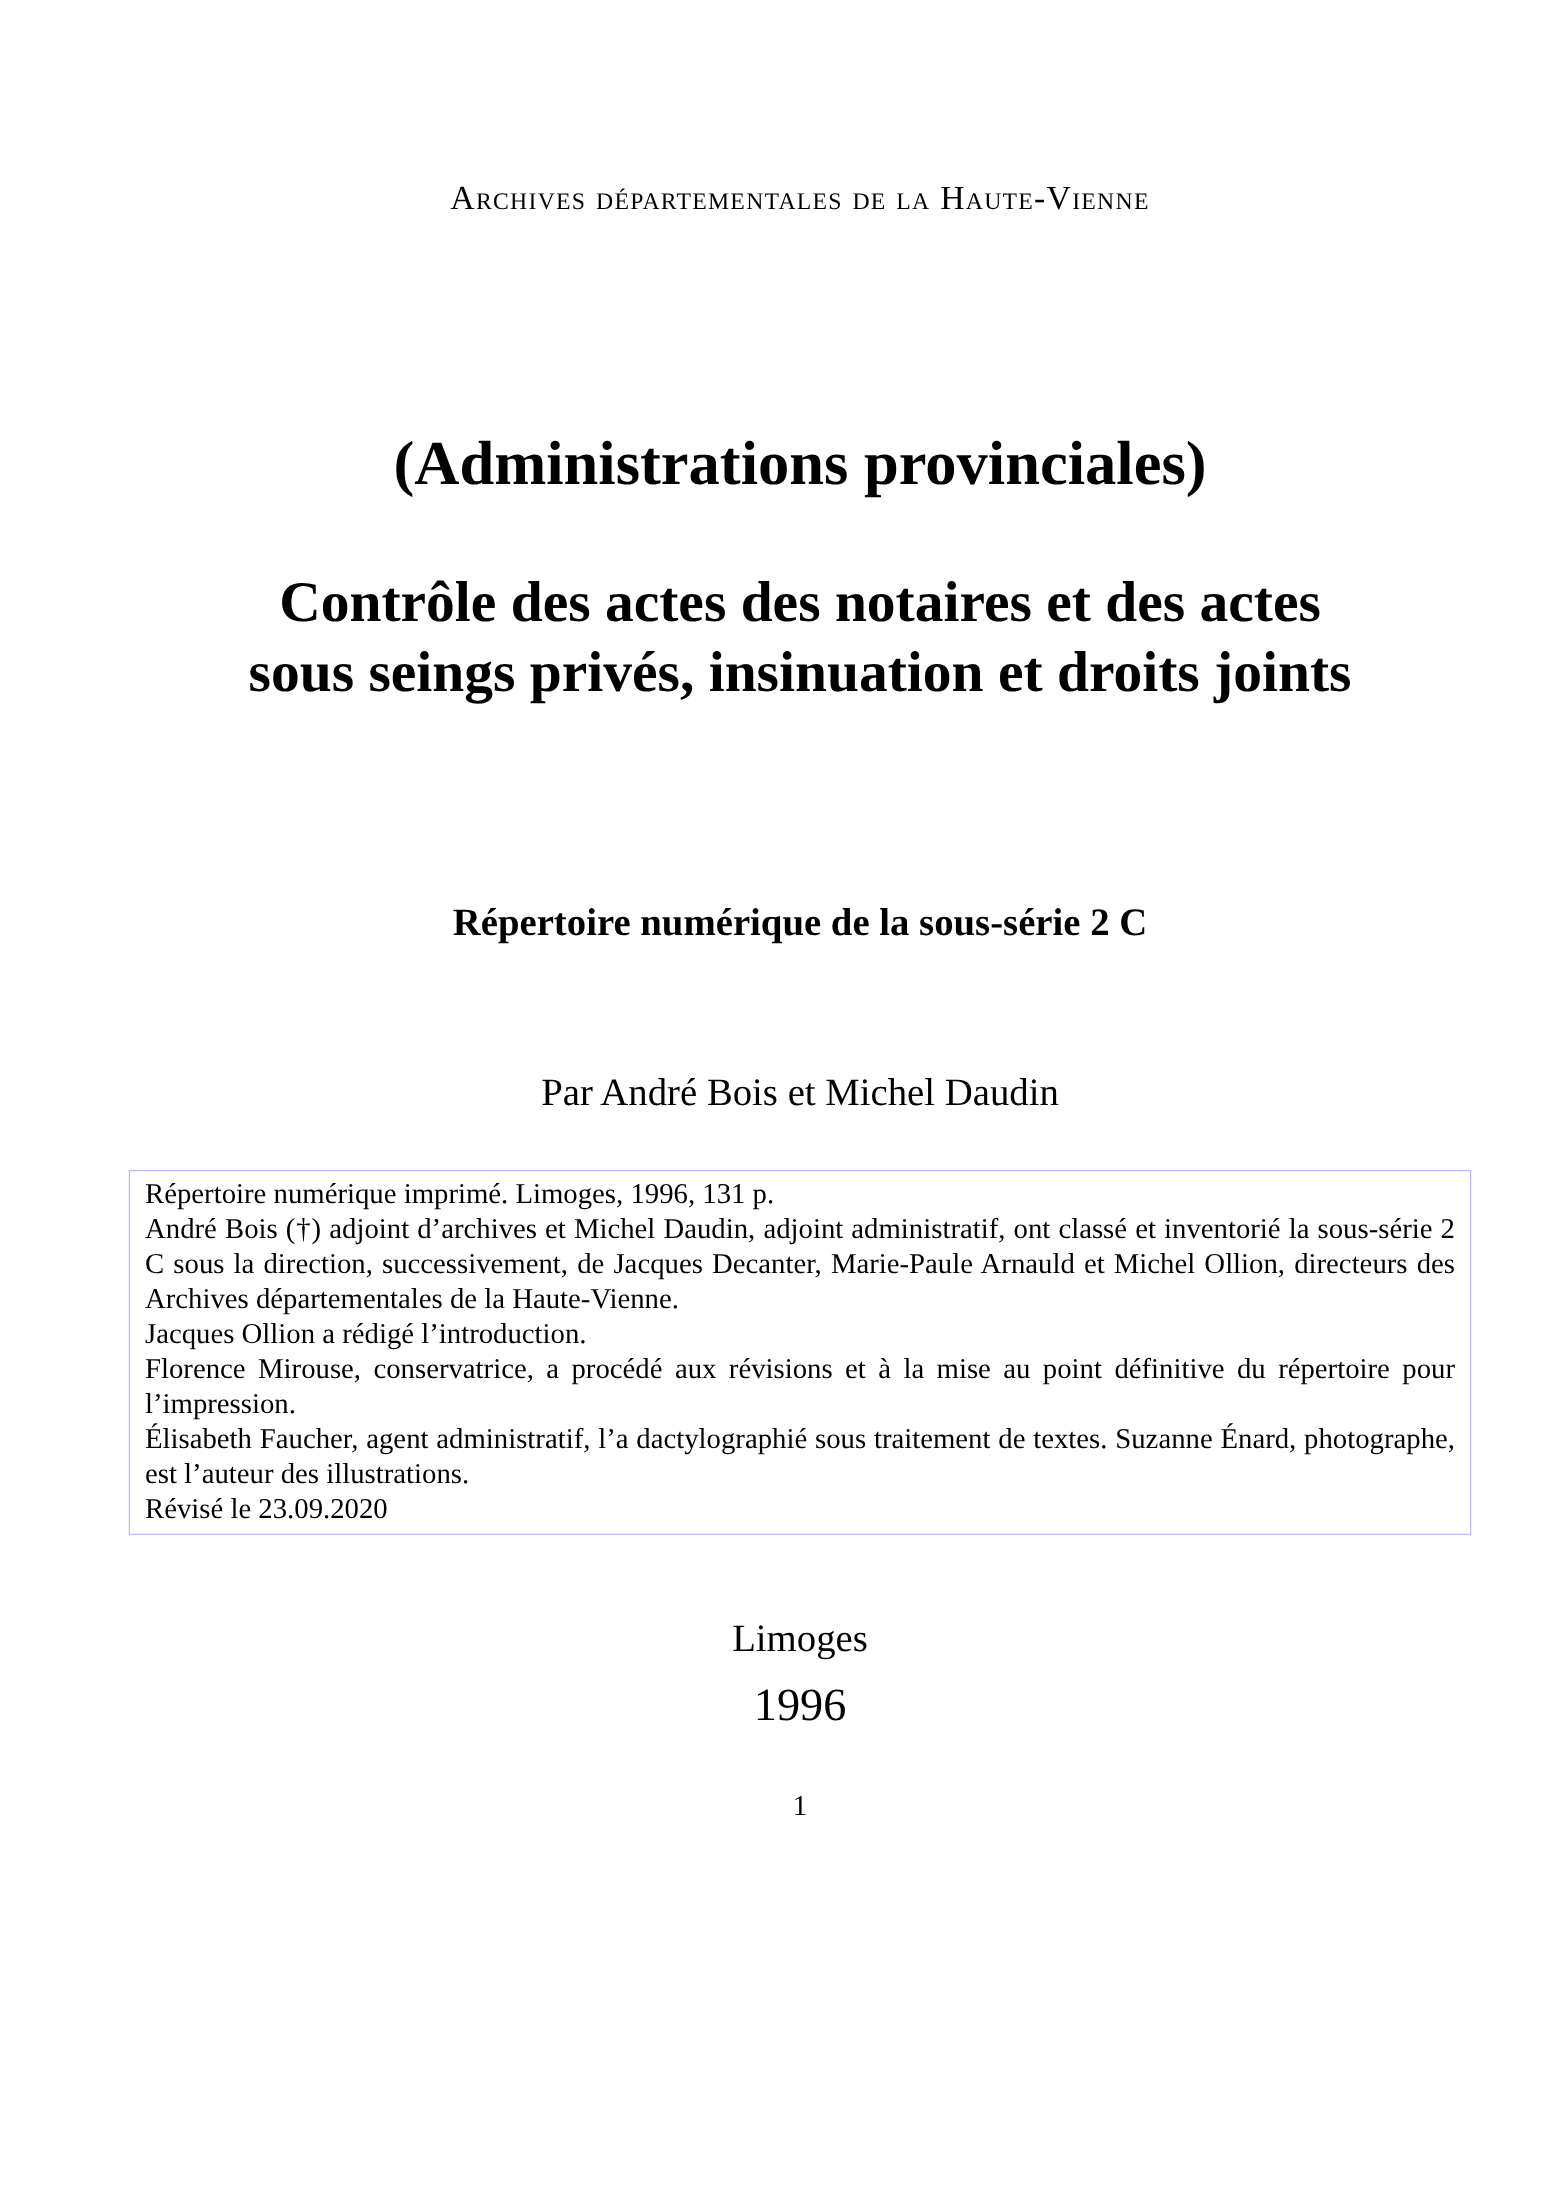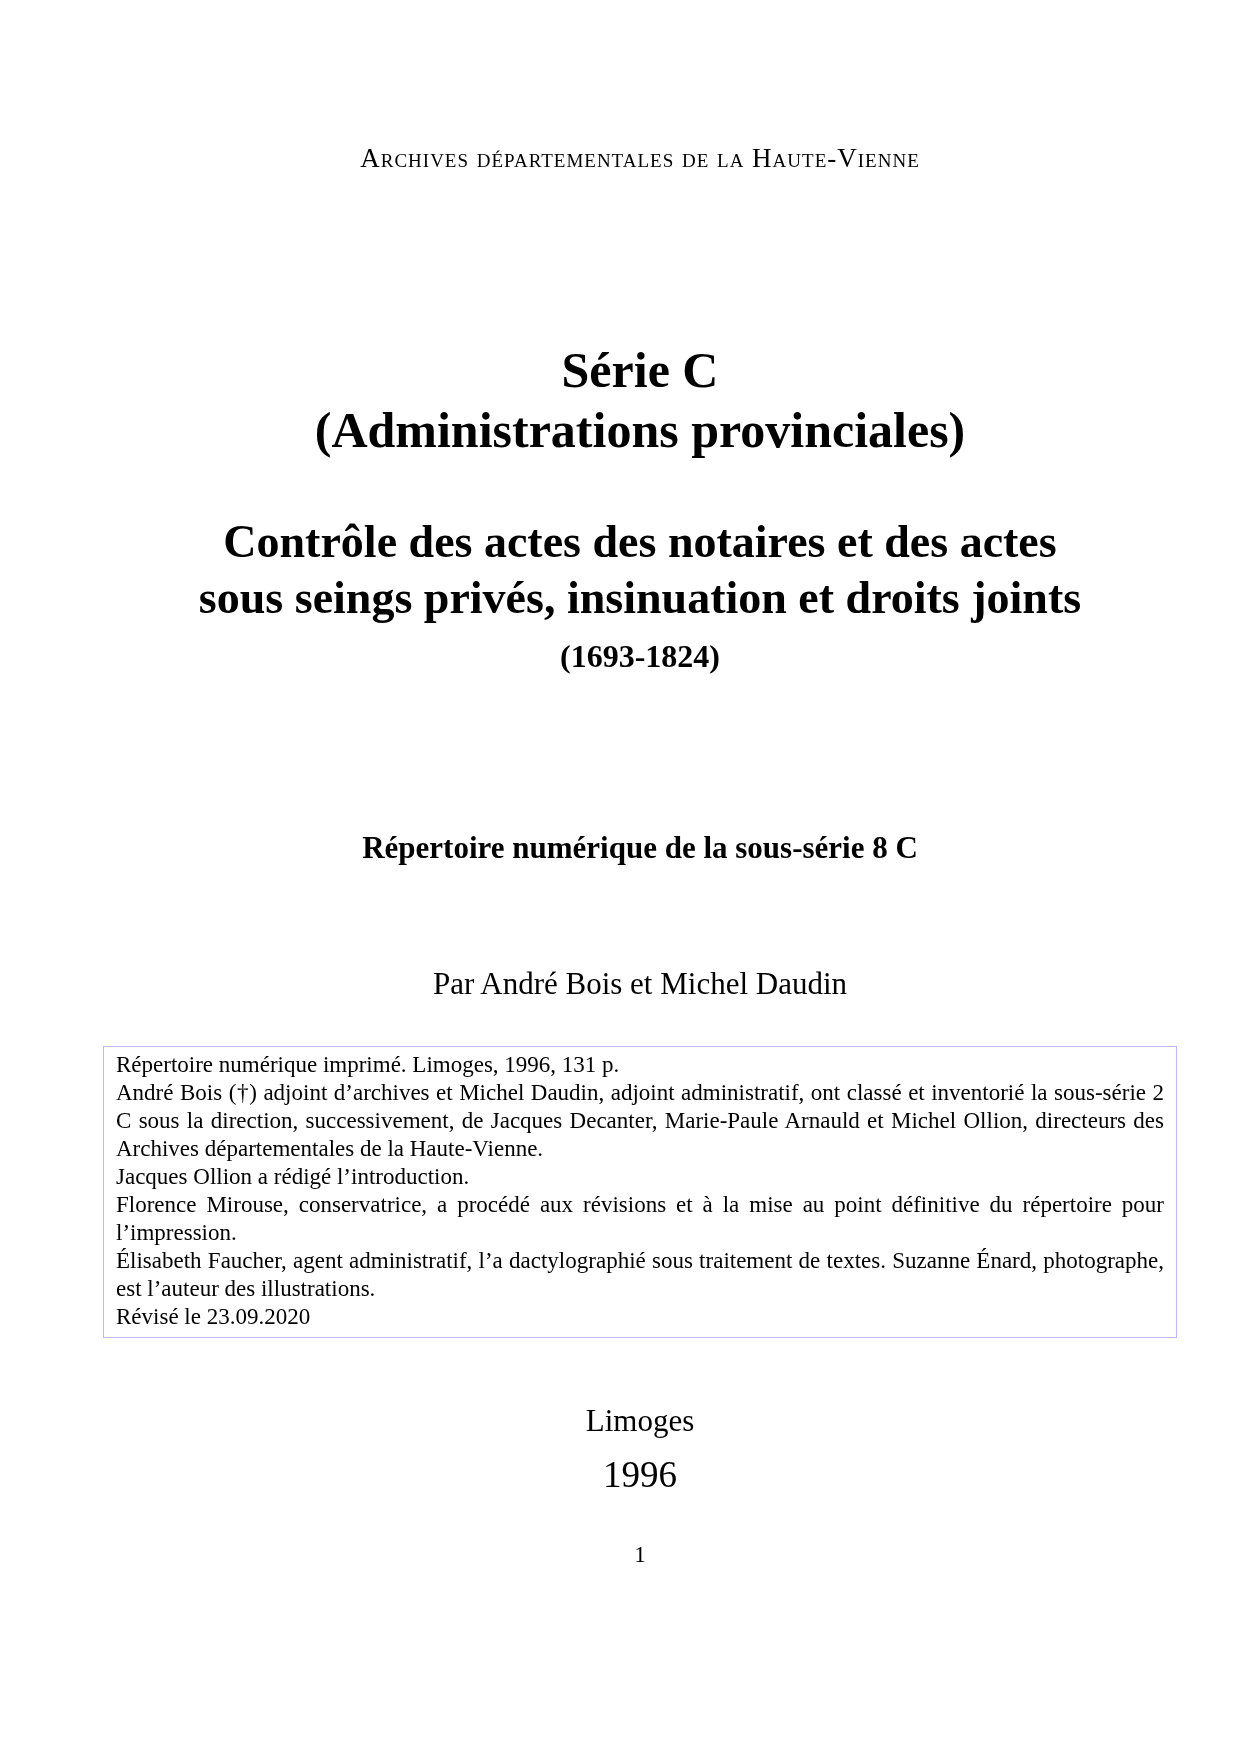--- a/index.html
+++ b/index.html
@@ -87,32 +87,30 @@
 </style>
 </head>
 <body>
 
 <div class="page">
   <div class="content">
 
     <div class="header-line">Archives départementales de la Haute-Vienne</div>
 
     <div class="series-title">
-      <div>Série C</div>
       <div>(Administrations provinciales)</div>
     </div>
 
     <div class="main-title">
       <div>Contrôle des actes des notaires et des actes</div>
       <div>sous seings privés, insinuation et droits joints</div>
     </div>
 
-    <div class="date-range">(1693-1824)</div>
 
-    <div class="sub-series">Répertoire numérique de la sous-série 8 C</div>
+    <div class="sub-series">Répertoire numérique de la sous-série 2 C</div>
 
     <div class="byline">Par André Bois et Michel Daudin</div>
 
     <div class="notice-box">
       <p>Répertoire numérique imprimé. Limoges, 1996, 131 p.</p>
       <p>André Bois (†) adjoint d’archives et Michel Daudin, adjoint administratif, ont classé et inventorié la sous-série 2 C sous la direction, successivement, de Jacques Decanter, Marie-Paule Arnauld et Michel Ollion, directeurs des Archives départementales de la Haute-Vienne.</p>
       <p>Jacques Ollion a rédigé l’introduction.</p>
       <p>Florence Mirouse, conservatrice, a procédé aux révisions et à la mise au point définitive du répertoire pour l’impression.</p>
       <p>Élisabeth Faucher, agent administratif, l’a dactylographié sous traitement de textes. Suzanne Énard, photographe, est l’auteur des illustrations.</p>
       <p>Révisé le 23.09.2020</p>

